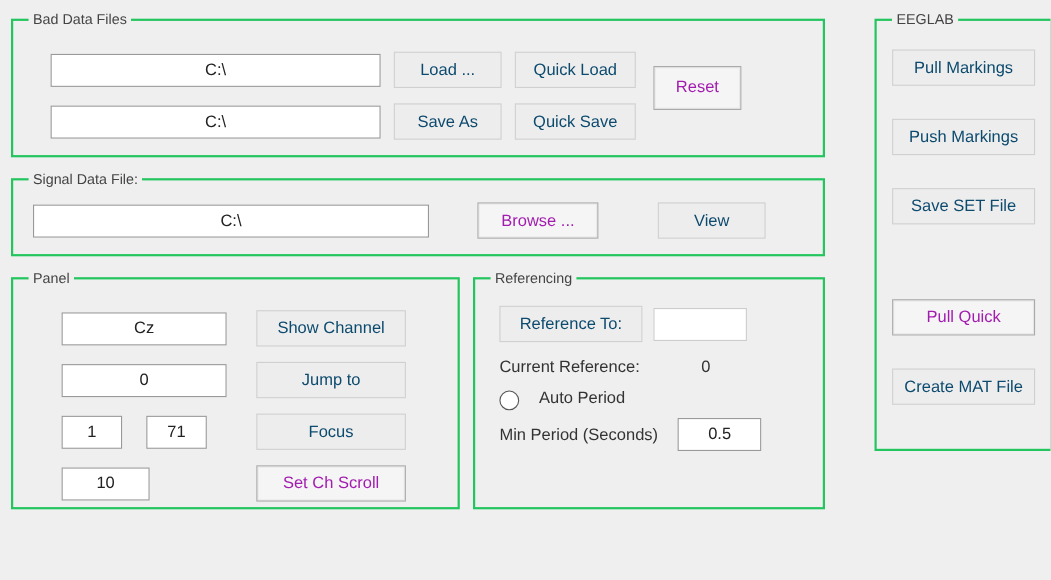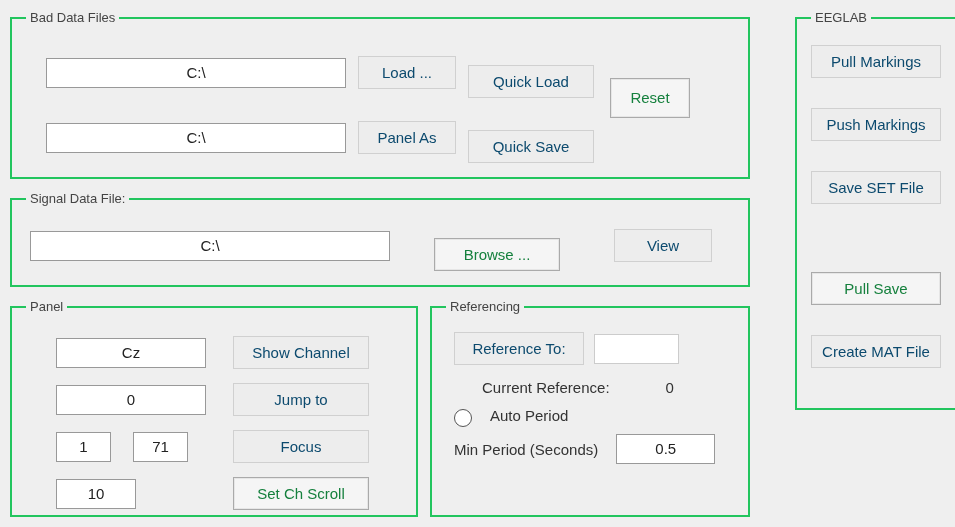--- a/index.html
+++ b/index.html
@@ -37,37 +37,37 @@
     text-align: center;
     font-size: 15px;
   }
   .btn {
     background: #f1f1f1;
     border: 1px solid #bfbfbf;
     height: 33px;
     line-height: 31px;
     text-align: center;
     font-size: 15px;
-    color: #15803d;
+    color: #a21caf;
     cursor: pointer;
     user-select: none;
   }
   .btn.ghost {
     background: #ededed;
     color: #0c4a6e;
     border: 1px solid #d0d0d0;
   }
   .btn.raised {
     background: #f5f5f5;
     border: 1px solid #aaa;
     box-shadow: 0 0 0 1px #e6e6e6 inset;
   }
   .w300 { width: 300px; }
   .w98  { width: 98px; }
-  .w110 { width: 126px; margin-top: 18px; }
+  .w110 { width: 110px; }
   .w120 { width: 136px; }
   .w150 { width: 150px; }
   .w80  { width: 80px; }
   .w55  { width: 55px; }
   .pane-row { display: flex; gap: 12px; }
   .panel-col { width: 408px; }
   .ref-col { flex: 1; }
   .panel-inner { padding: 6px 6px 6px 6px; }
   .panel-line { display: flex; align-items: center; gap: 27px; margin-top: 14px; }
   .panel-line:first-child { margin-top: 8px; }
@@ -100,21 +100,21 @@
 
       <div style="display:flex; align-items:stretch;">
         <div style="flex:0 0 auto;">
           <div class="row">
             <div class="txt w300" style="margin-left:20px;">C:\</div>
             <div class="btn ghost w98">Load ...</div>
             <div class="btn ghost w110">Quick Load</div>
           </div>
           <div class="row">
             <div class="txt w300" style="margin-left:20px;">C:\</div>
-            <div class="btn ghost w98">Panel As</div>
+            <div class="btn ghost w98">Save As</div>
             <div class="btn ghost w110">Quick Save</div>
           </div>
         </div>
         <div class="reset-wrap">
           <div class="btn raised w80" style="height:40px; line-height:38px;">Reset</div>
         </div>
       </div>
     </fieldset>
 
     <fieldset>
@@ -159,44 +159,44 @@
       </div>
 
       <div class="ref-col">
         <fieldset style="height:218px;">
           <legend>Referencing</legend>
           <div style="padding-left:8px;">
             <div class="ref-line">
               <div class="btn ghost" style="width:130px;">Reference To:</div>
               <div class="txt" style="width:85px; border-color:#ccc;"></div>
             </div>
-            <div class="ref-line" style="gap:40px;margin-left:28px;">
+            <div class="ref-line" style="gap:40px;">
               <div class="lbl">Current Reference:</div>
               <div class="val" style="width:40px;">0</div>
             </div>
             <div class="ref-line" style="margin-top:10px;">
               <span class="radio"></span>
               <span class="lbl">Auto Period</span>
             </div>
             <div class="ref-line" style="margin-top:10px; gap:18px;">
               <div class="lbl">Min Period (Seconds)</div>
-              <div class="txt" style="width:99px;">0.5</div>
+              <div class="txt" style="width:76px;">0.5</div>
             </div>
           </div>
         </fieldset>
       </div>
     </div>
 
   </div>
 
   <div class="right eeg">
     <fieldset>
       <legend>EEGLAB</legend>
       <div class="eeg-col">
         <div class="btn ghost">Pull Markings</div>
         <div class="btn ghost">Push Markings</div>
         <div class="btn ghost">Save SET File</div>
-        <div class="btn raised gap-tall">Pull Save</div>
+        <div class="btn raised gap-tall">Pull Quick</div>
         <div class="btn ghost gap-huge">Create MAT File</div>
       </div>
     </fieldset>
   </div>
 </div>
 
 </body></html>

